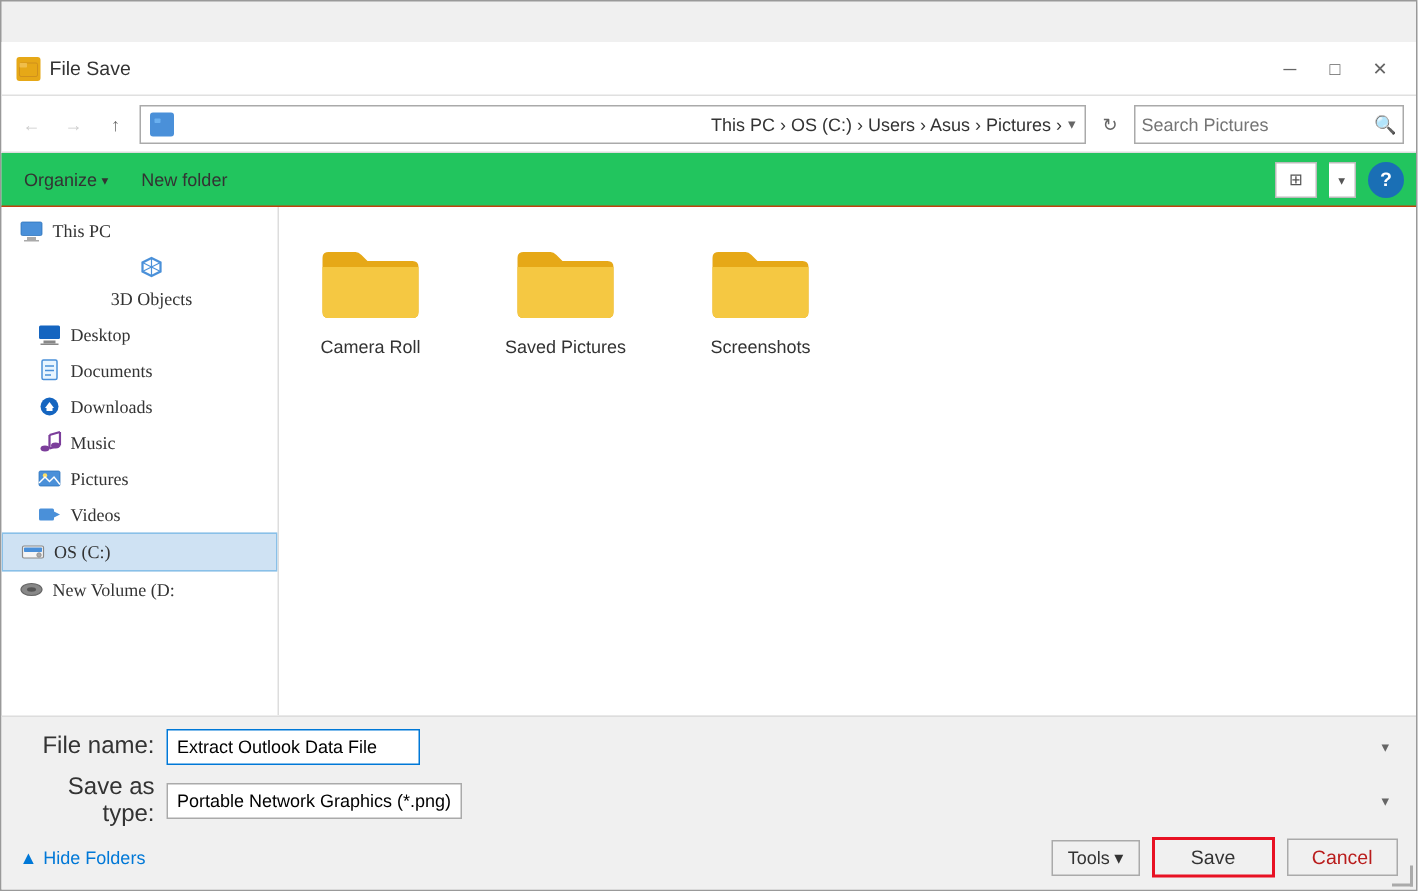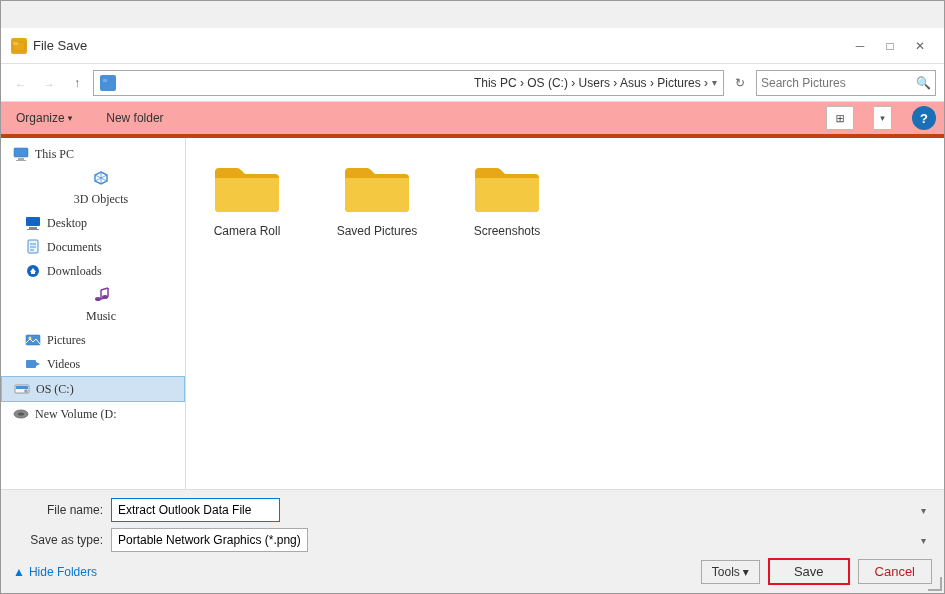--- a/index.html
+++ b/index.html
@@ -109,27 +109,27 @@
     .search-box input {
       border: none; outline: none;
       font-size: 12px; flex: 1;
       color: #737373;
       background: transparent;
     }
     .search-box .search-icon { color: #666; font-size: 12px; }
 
     
     .toolbar {
-      background: #fca5a5;
+      background: #22c55e;
       display: flex;
       align-items: center;
       padding: 4px 8px;
-      border-bottom: 4px solid #c2410c;
+      border-bottom: 1px solid #c2410c;
       height: 36px;
-      gap: 20px;
+      gap: 8px;
     }
     .toolbar-btn {
       display: flex; align-items: center; gap: 3px;
       padding: 3px 6px;
       border: 1px solid transparent;
       background: transparent;
       cursor: pointer;
       font-size: 12px;
       color: #333;
       border-radius: 2px;
@@ -236,21 +236,21 @@
     }
     .form-row {
       display: flex;
       align-items: center;
       margin-bottom: 6px;
       gap: 8px;
     }
     .form-label {
       width: 90px;
       text-align: right;
-      font-size: 12px;
+      font-size: 16px;
       color: #333;
       flex-shrink: 0;
     }
     .form-input {
       flex: 1;
       height: 24px;
       border: 1px solid #0078d7;
       padding: 0 6px;
       font-size: 12px;
       outline: none;
@@ -445,21 +445,21 @@
         <span class="sidebar-icon">
           <svg width="16" height="16" viewBox="0 0 16 16">
               <circle cx="8" cy="8" r="6" fill="#1565C0"></circle>
               <polygon points="8,5 11,9 5,9" fill="white"></polygon>
               <rect x="6" y="9" width="4" height="2" fill="white"></rect>
             </svg>
         </span>
         <span>Downloads</span>
       </div>
 
-      <div class="sidebar-item" style="padding-left:24px;flex-direction:column;">
+      <div class="sidebar-item" style="padding-left:24px;">
         <span class="sidebar-icon">
           <svg width="16" height="16" viewBox="0 0 16 16">
               <ellipse cx="5" cy="12" rx="3" ry="2" fill="#7c3e9b"></ellipse>
               <ellipse cx="12" cy="10" rx="3" ry="2" fill="#7c3e9b"></ellipse>
               <line x1="8" y1="12" x2="15" y2="10" stroke="#7c3e9b" stroke-width="1.5"></line>
               <line x1="8" y1="12" x2="8" y2="3" stroke="#7c3e9b" stroke-width="1.5"></line>
               <line x1="8" y1="3" x2="15" y2="1" stroke="#7c3e9b" stroke-width="1.5"></line>
               <line x1="15" y1="1" x2="15" y2="10" stroke="#7c3e9b" stroke-width="1.5"></line>
             </svg>
         </span>

